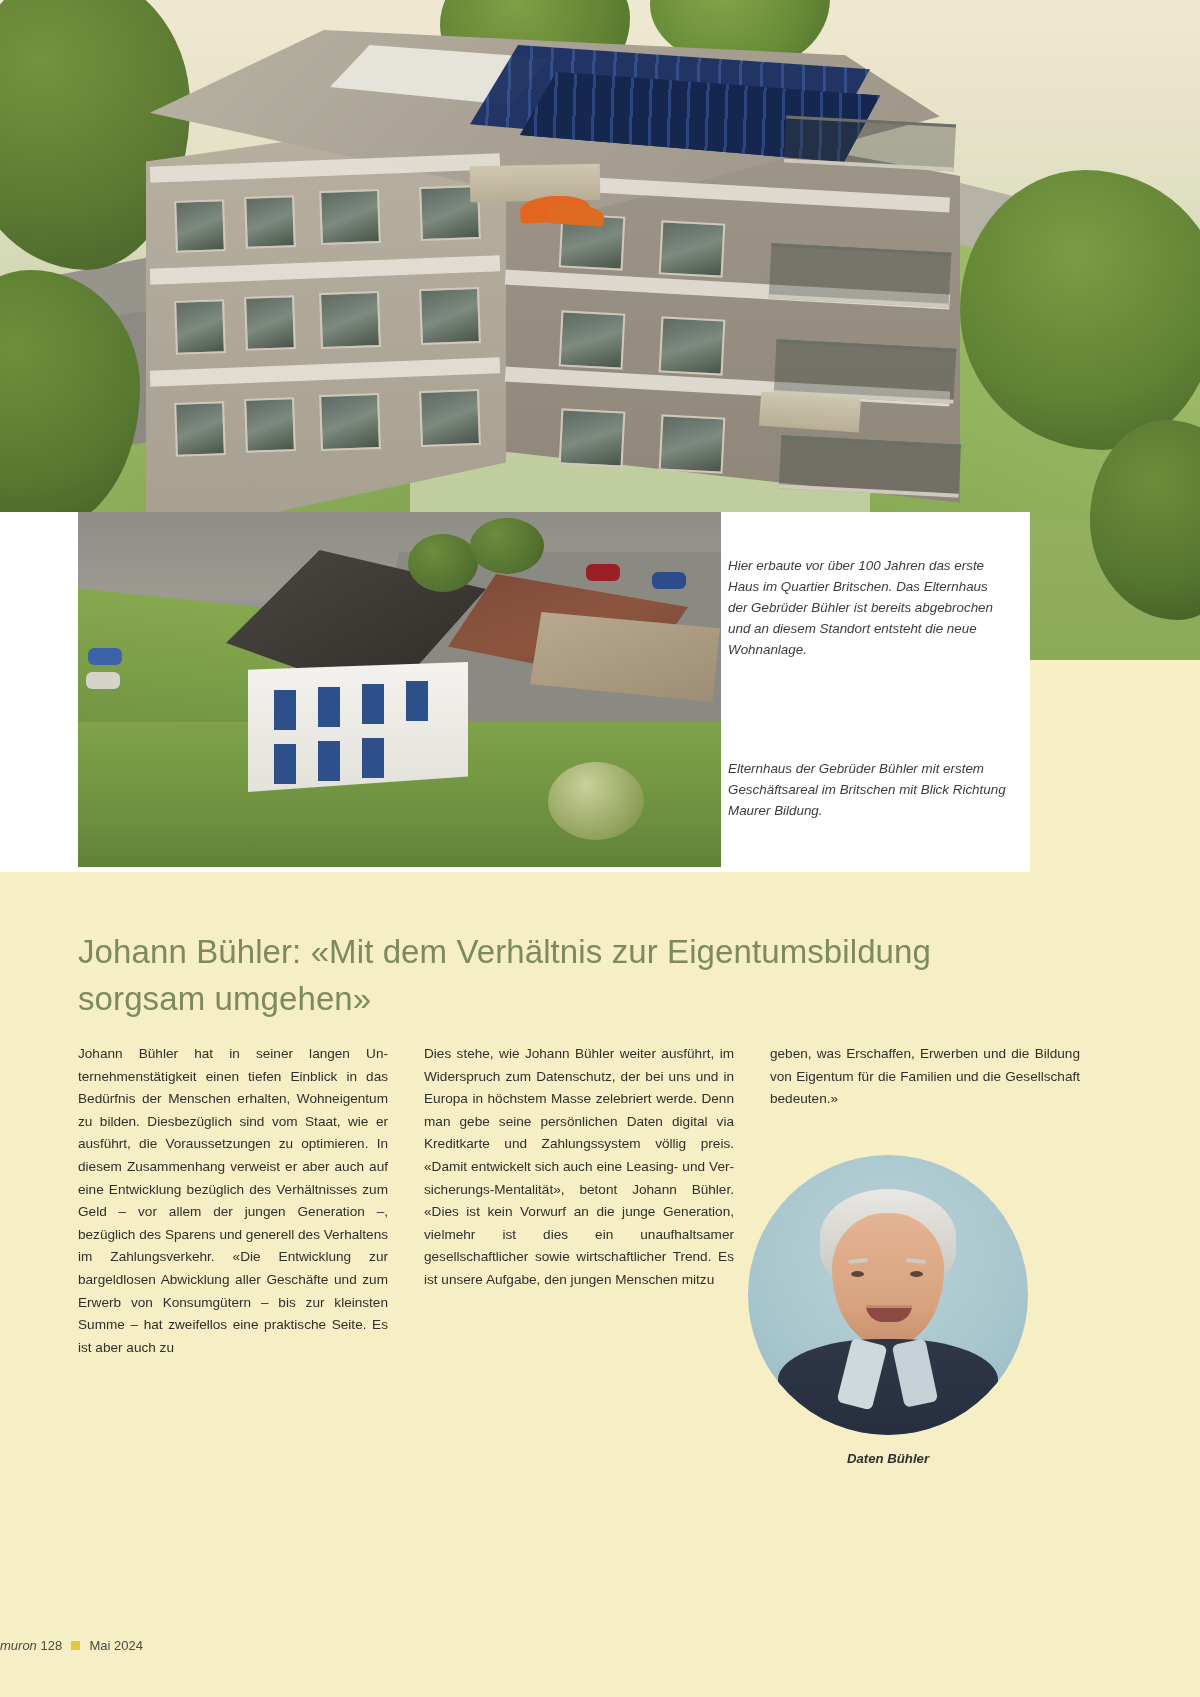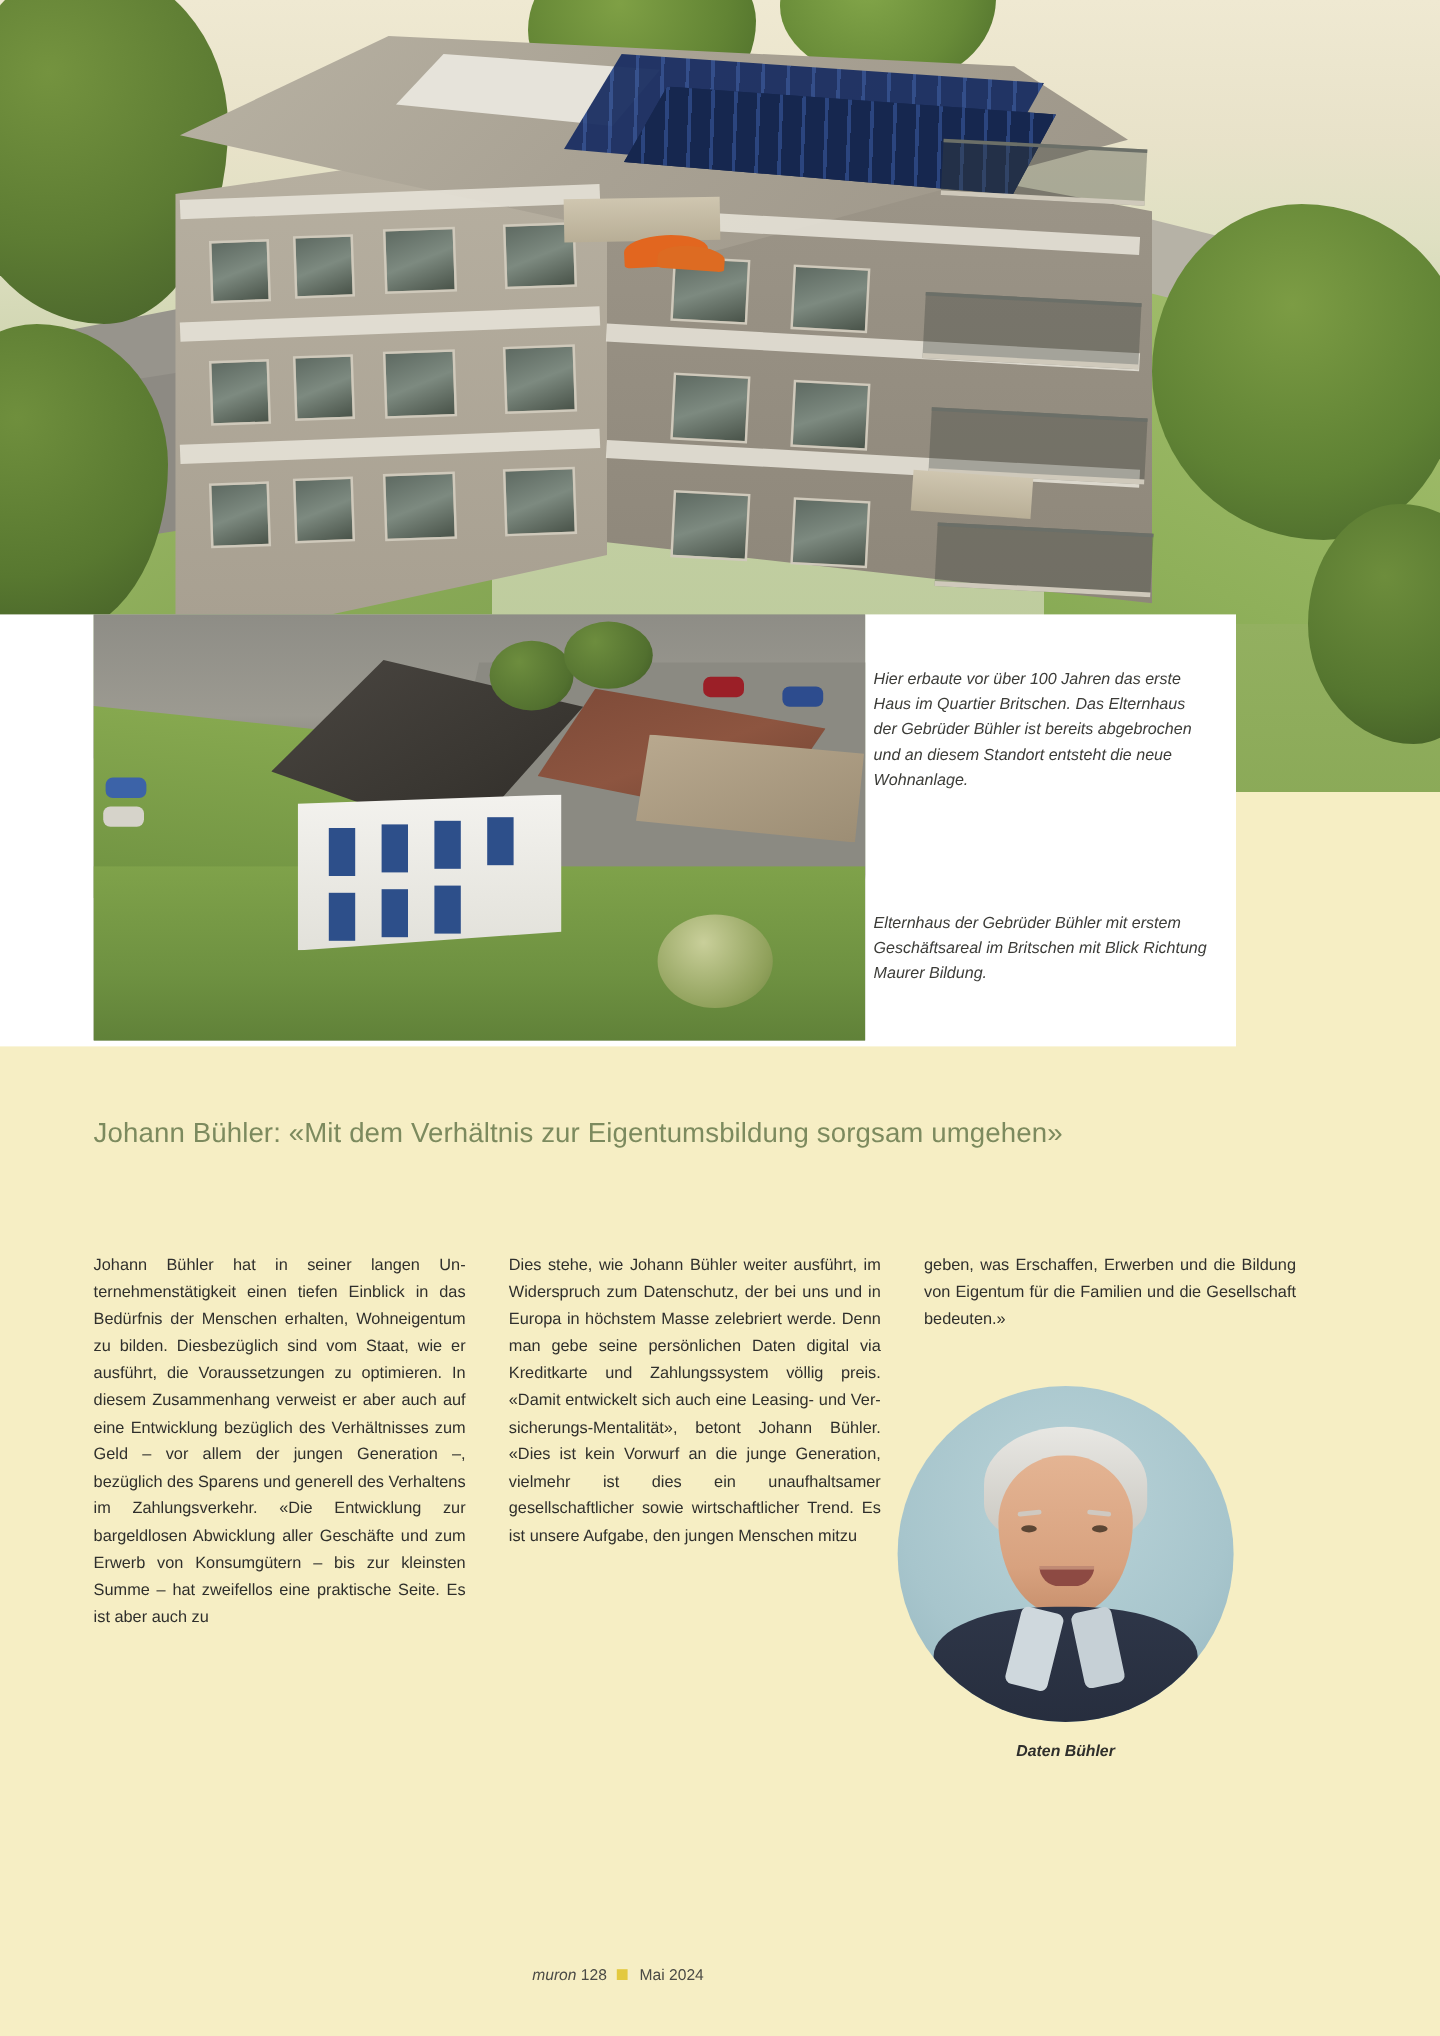--- a/index.html
+++ b/index.html
@@ -245,21 +245,21 @@
     width: 282px;
   }
   .cap1 { left: 728px; top: 555px; }
   .cap2 { left: 728px; top: 758px; }
 
   
   .headline {
     position: absolute;
     left: 78px; top: 906px;
     width: 950px;
-    font-size: 23px;
+    font-size: 33px;
     line-height: 47px;
     color: #7c8a5e;
     font-weight: 400;
     letter-spacing: .1px;
   }
 
   
   .cols {
     position: absolute;
     left: 78px; top: 1043px;
@@ -339,21 +339,21 @@
     font-weight: bold;
     font-style: italic;
     color: #2f2f2c;
   }
 
   
   .footer {
     position: absolute;
     left: 0; bottom: 44px;
     width: 1030px;
-    text-align: center;
+    text-align: left;
     font-size: 13px;
     color: #4a4a45;
   }
   .footer .brand { font-style: italic; }
   .footer .sq {
     display: inline-block;
     width: 9px; height: 9px;
     background: #e3c93f;
     margin: 0 6px 0 5px;
   }

